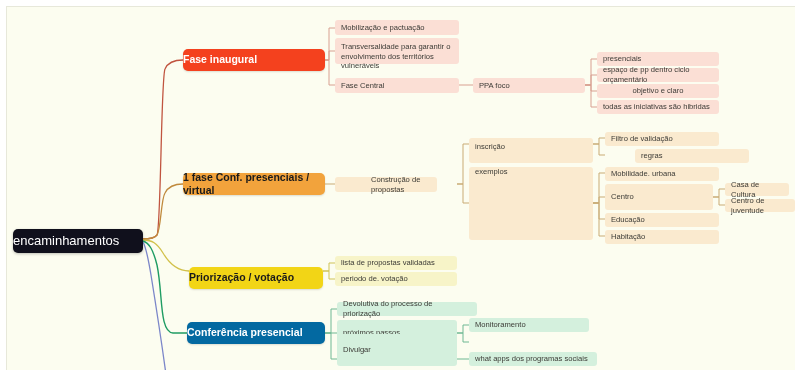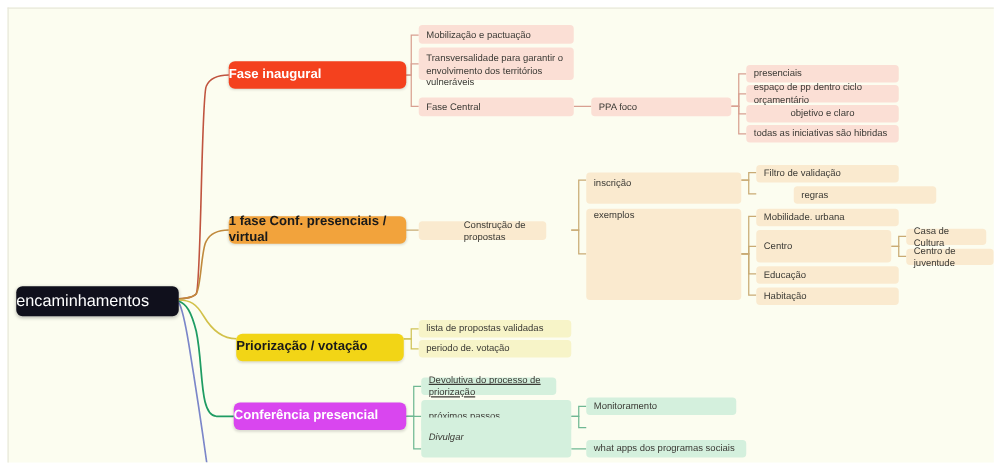--- a/index.html
+++ b/index.html
@@ -55,21 +55,21 @@
     color: #15151b;
     font-size: 10.5px;
     font-weight: bold;
     padding: 0 0;
     border-radius: 5px;
     box-shadow: 0 1px 2px rgba(0,0,0,0.13);
   }
   .node.lvl1.red { background: #f4411e; color: #ffffff; }
   .node.lvl1.orange { background: #f2a33c; color: #1a1a1a; }
   .node.lvl1.yellow { background: #f2d516; color: #1a1a1a; }
-  .node.lvl1.green { background: #d946ef; color: #ffffff; }
+  .node.lvl1.green { background: #0369a1; color: #ffffff; }
   .node.lvl2, .node.lvl3, .node.lvl4 {
     font-size: 7.6px;
     color: #3b3a35;
     padding: 0 6px;
     border-radius: 3px;
     font-weight: normal;
   }
   .node.tint-red  { background: #fbdfd5; }
   .node.tint-orng { background: #faeacf; }
   .node.tint-yelw { background: #f7f4c8; }
@@ -219,27 +219,27 @@
     <div class="node lvl2 tint-yelw" style="left:328px; top:249px; width:122px; height:14px;">
       <span>lista de propostas validadas</span>
     </div>
     <div class="node lvl2 tint-yelw" style="left:328px; top:265px; width:122px; height:14px;">
       <span>periodo de. votação</span>
     </div>
 
     <div class="node lvl1 green" style="left:180px; top:315px; width:138px; height:22px;">
       <span>Conferência presencial</span>
     </div>
-    <div class="node lvl2 tint-grn" style="left:330px; top:295px; width:108px; height:14px;text-decoration:underline;">
+    <div class="node lvl2 tint-grn" style="left:330px; top:295px; width:140px; height:14px;">
       <span>Devolutiva do processo de priorização</span>
     </div>
     <div class="node lvl2 tint-grn" style="left:330px; top:313px; width:120px; height:26px;">
       <span>próximos passos</span>
     </div>
-    <div class="node lvl2 tint-grn" style="left:330px; top:327px; width:120px; height:32px;font-style:italic;">
+    <div class="node lvl2 tint-grn" style="left:330px; top:327px; width:120px; height:32px;">
       <span>Divulgar</span>
     </div>
     <div class="node lvl3 tint-grn" style="left:462px; top:311px; width:120px; height:14px;">
       <span>Monitoramento</span>
     </div>
     <div class="node lvl3 tint-grn" style="left:462px; top:328px; width:120px; height:14px;margin-top:48px;">
       <span>Educação popular</span>
     </div>
     <div class="node lvl3 tint-grn" style="left:462px; top:345px; width:128px; height:14px;">
       <span>what apps dos programas sociais</span>

